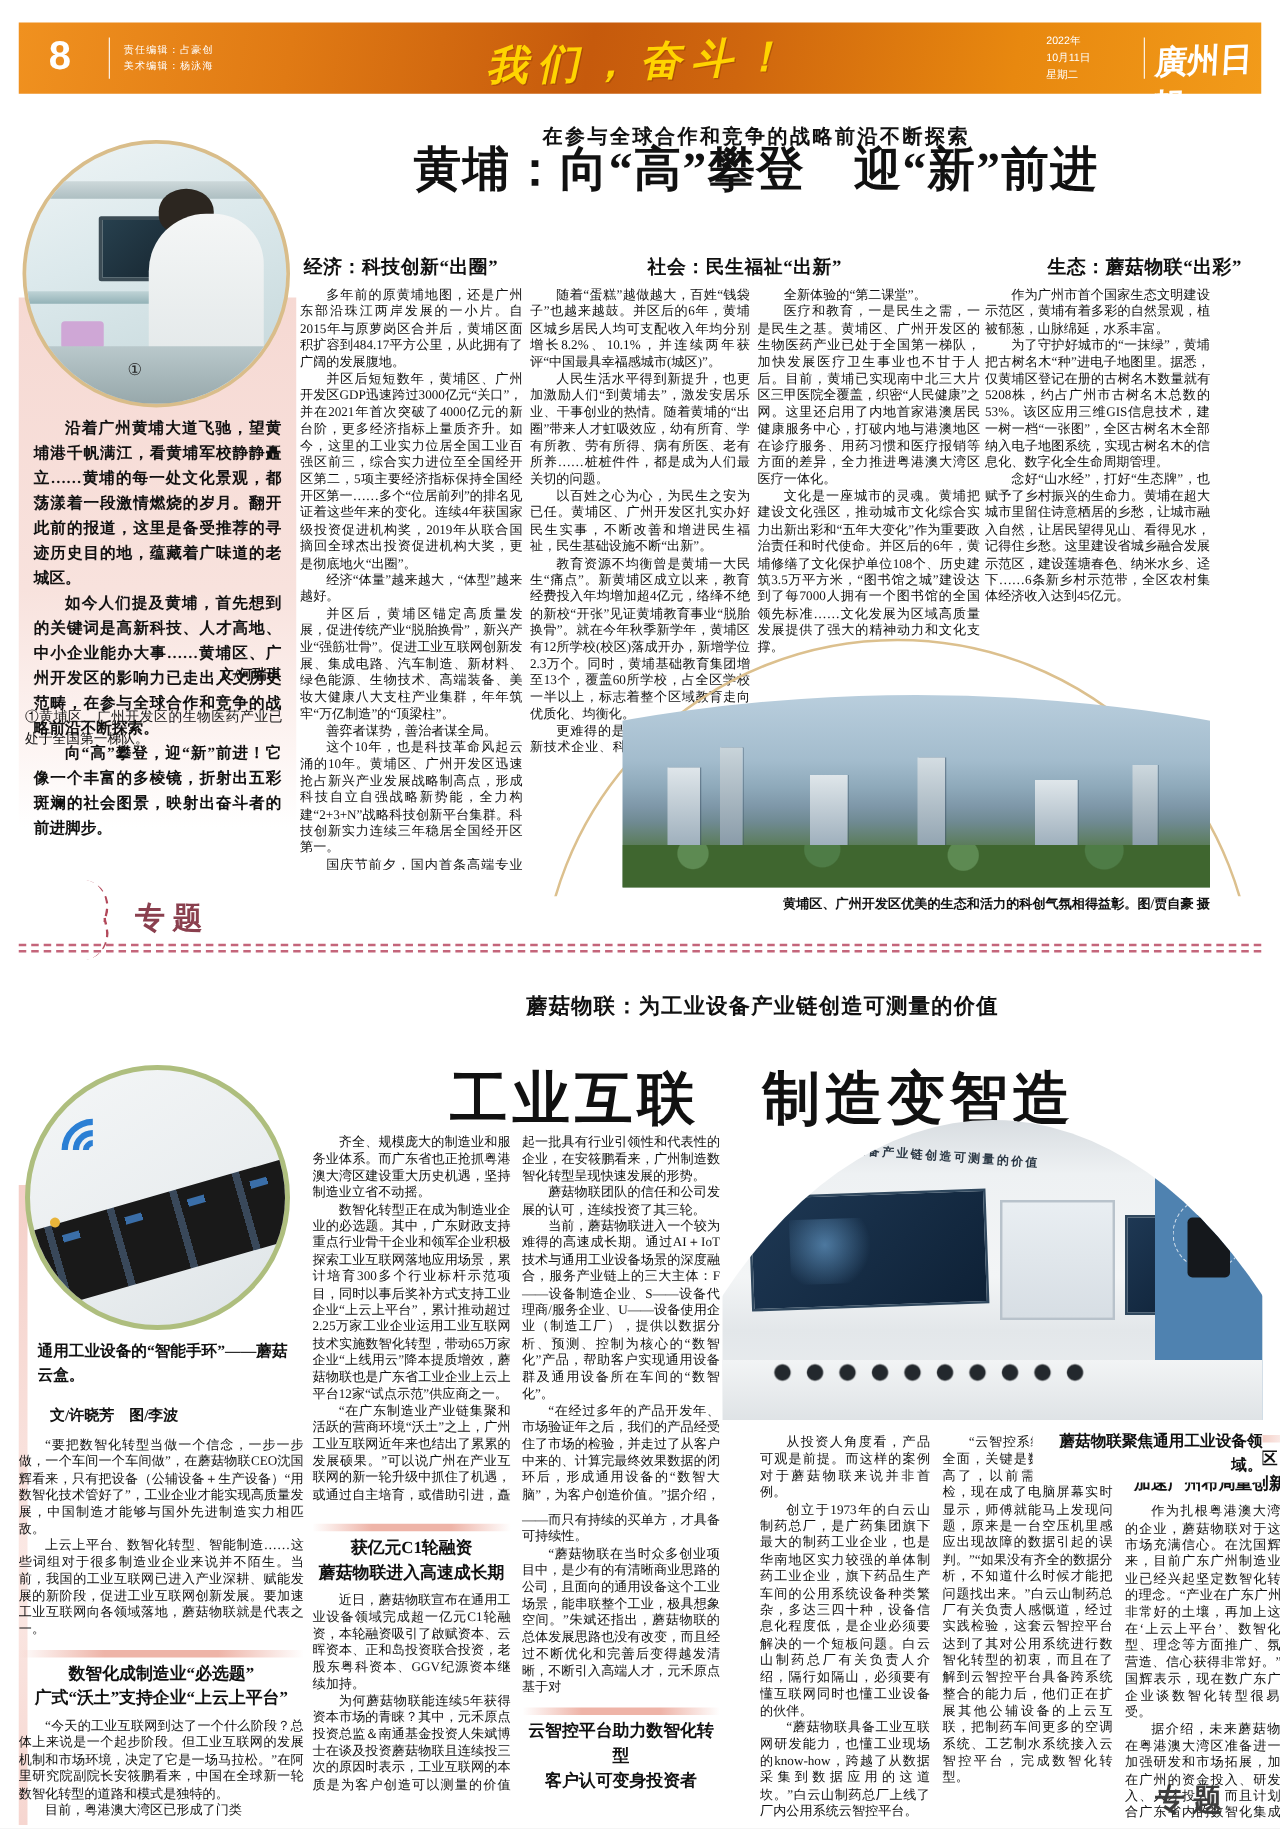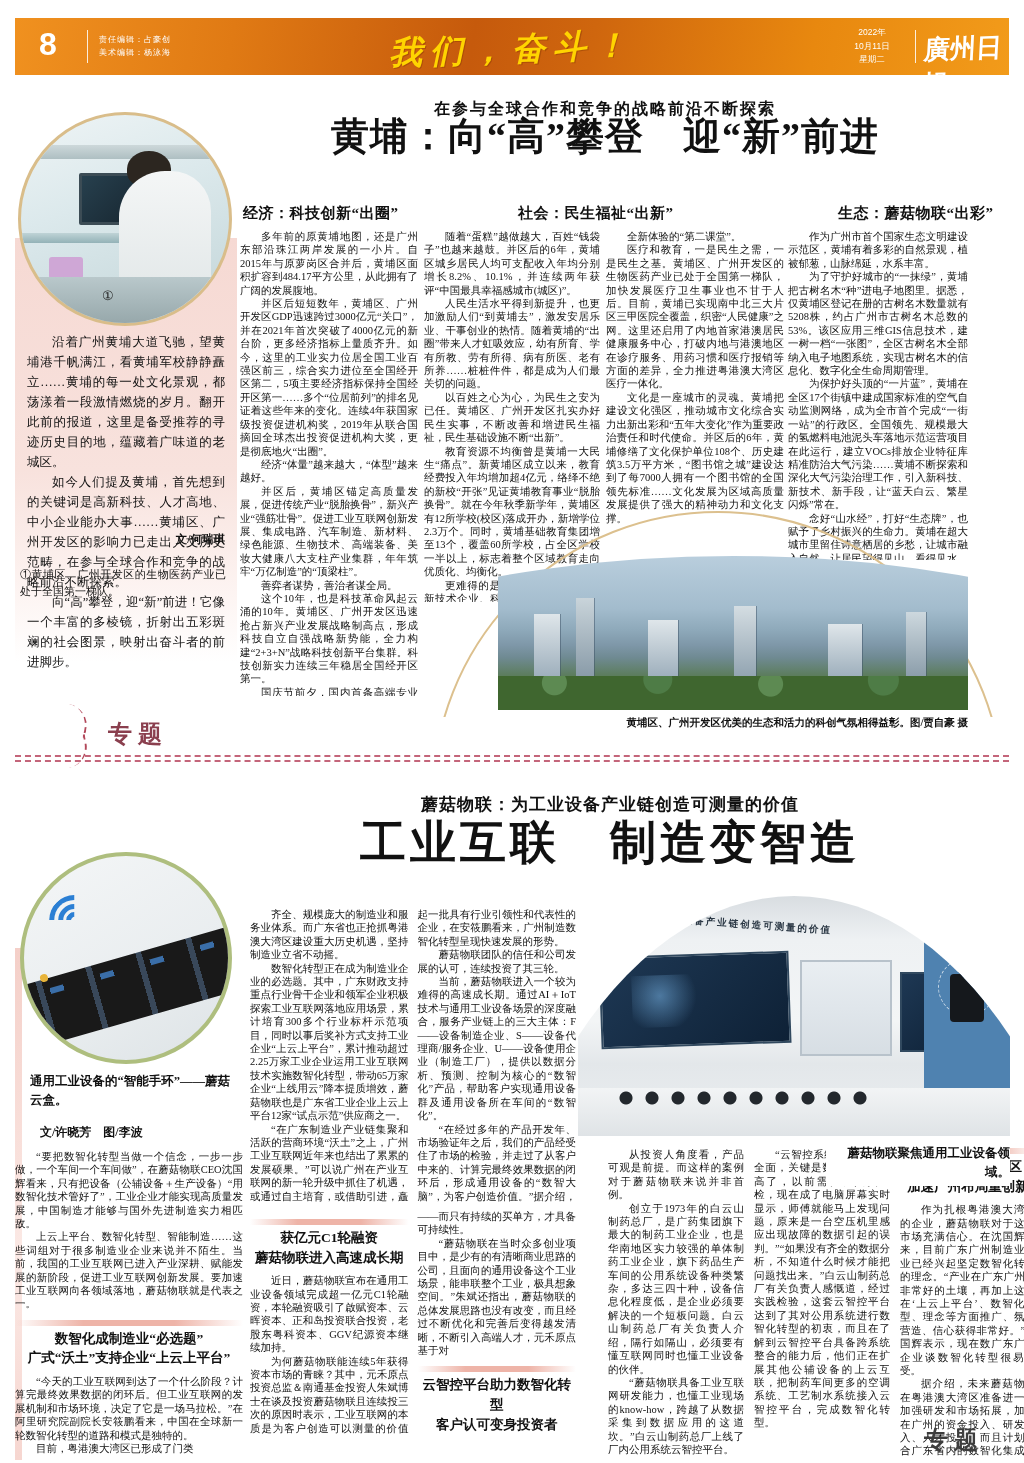--- a/index.html
+++ b/index.html
@@ -12,21 +12,21 @@
     background:linear-gradient(100deg,#f0911f 0%,#e07a14 22%,#c65a0c 46%,#cf660e 58%,#e8880f 80%,#f29b1a 100%);
     font-family:"Liberation Sans","DejaVu Sans",sans-serif;}
   .page-num{position:absolute;left:24px;top:8px;font-size:32px;font-weight:900;color:#fff;}
   .mh-rule{position:absolute;top:12px;width:1px;height:33px;background:rgba(255,255,255,.85);}
   .mh-rule.r1{left:72px;}
   .mh-rule.r2{left:900px;}
   .credits{position:absolute;left:84px;top:15px;color:#fff;font-size:8px;line-height:13px;letter-spacing:1px;}
   .slogan{position:absolute;left:0;right:0;top:9px;text-align:center;
     font-size:33px;font-weight:900;font-style:italic;color:#ffd400;letter-spacing:8px;
     transform:rotate(-2deg);text-shadow:1px 1px 0 rgba(120,50,0,.35);}
-  .date-block{position:absolute;left:822px;top:8px;color:#fff;font-size:8.5px;line-height:13.5px;text-align:center;width:70px;}
+  .date-block{position:absolute;left:822px;top:8px;color:#fff;font-size:8.5px;line-height:13.5px;width:70px;}
   .paper-name{position:absolute;left:908px;top:13px;color:#fff;font-size:26px;font-weight:900;
     transform:skewX(-5deg) rotate(-2deg);letter-spacing:0px;}
 
   
   .kicker1{position:absolute;left:235px;top:99px;width:740px;text-align:center;
     font-size:16px;font-weight:600;letter-spacing:2px;}
   .headline1{position:absolute;left:200px;top:114px;width:810px;text-align:center;margin:0;
     font-size:38px;font-weight:900;letter-spacing:1px;line-height:1.2;}
   .colhead{position:absolute;top:204px;font-size:15px;font-weight:800;letter-spacing:.5px;}
   .sh1{left:243px;} .sh2{left:518px;} .sh3{left:838px;}
@@ -34,21 +34,21 @@
   .body-text{position:absolute;overflow:hidden;text-align:justify;font-size:10.5px;line-height:13.4px;}
   .body-text p{margin:0;text-indent:2em;}
   .tcol1{left:240px;top:230px;width:178px;height:466px;}
   .tcol2{left:424px;top:230px;width:176px;height:372px;}
   .tcol3{left:606px;top:230px;width:178px;height:320px;}
   .tcol4{left:788px;top:230px;width:180px;height:330px;}
 
   
   .pink-panel{position:absolute;left:15px;top:238px;width:222px;height:424px;
     background:linear-gradient(180deg,#f6d9d3 0%,#f8e2dd 55%,#fdf5f3 85%,#fff 100%);}
-  .intro-text{position:absolute;left:27px;top:332px;width:198px;font-size:12.5px;line-height:20px;text-align:justify;}
+  .intro-text{position:absolute;left:27px;top:332px;width:198px;font-size:12.5px;line-height:20px;text-align:justify;font-weight:bold;}
   .intro-text p{margin:0;text-indent:2em;}
   .byline1{position:absolute;left:27px;top:532px;width:198px;text-align:right;font-size:11.5px;font-weight:600;}
   .photo-note{position:absolute;left:20px;top:566px;width:206px;font-size:11px;line-height:17px;text-align:justify;}
   .circle-photo{position:absolute;left:18px;top:112px;width:214px;height:214px;border-radius:50%;
     border:3px solid #d9bd8a;overflow:hidden;background:linear-gradient(160deg,#eef4f5 0%,#dce9ec 40%,#cfdfe2 70%,#c2d4d8 100%);}
   .lab-shelf{position:absolute;left:0;top:30px;width:100%;height:14px;background:linear-gradient(#cdd8da,#aebfc2);}
   .lab-shelf2{position:absolute;left:0;top:118px;width:60%;height:10px;background:linear-gradient(#bfd3d6,#93b2b7);}
   .lab-monitor{position:absolute;left:58px;top:58px;width:72px;height:52px;background:linear-gradient(135deg,#27404e,#16242e);border:3px solid #3c4c55;border-radius:2px;}
   .lab-person{position:absolute;right:18px;top:56px;width:92px;height:150px;background:linear-gradient(180deg,#f4f6f6,#dfe5e6);border-radius:46px 40px 0 0;}
   .lab-hair{position:absolute;right:58px;top:36px;width:44px;height:36px;background:#2c2620;border-radius:50% 50% 40% 40%;}
@@ -80,21 +80,21 @@
     background:radial-gradient(circle at 12% 20%,#5d8a52 12px,transparent 13px),
                radial-gradient(circle at 34% 10%,#4e7c46 14px,transparent 15px),
                radial-gradient(circle at 58% 24%,#5d8a52 12px,transparent 13px),
                radial-gradient(circle at 82% 12%,#4e7c46 15px,transparent 16px),#3f662f;}
   .caption1{position:absolute;left:500px;top:716px;width:468px;text-align:right;
     font-size:10.5px;font-weight:700;}
 
   
   .kicker2{position:absolute;left:245px;top:793px;width:730px;text-align:center;
     font-size:17px;font-weight:800;letter-spacing:1px;}
-  .headline2{position:absolute;left:245px;top:812px;width:730px;text-align:center;margin:0;
+  .headline2{position:absolute;left:245px;top:848px;width:730px;text-align:center;margin:0;
     font-size:46px;font-weight:900;letter-spacing:4px;}
 
   .pink-bar{position:absolute;left:15px;top:948px;width:7px;height:512px;
     background:linear-gradient(180deg,#f4cfc8,#fbe9e5 60%,#f6d6d0);}
 
   .device-circle{position:absolute;left:20px;top:852px;width:212px;height:212px;border-radius:50%;
     border:4px solid #aebe7e;overflow:hidden;background:linear-gradient(150deg,#f4f6f7 0%,#e9edef 60%,#dde3e6 100%);}
   .devbar{position:absolute;left:-30px;top:96px;width:300px;height:64px;transform:rotate(-16deg);
     background:repeating-linear-gradient(90deg,#191919 0 46px,#39485a 46px 52px);border-radius:6px;}
   .devbar::after{content:"";position:absolute;left:6px;top:10px;width:280px;height:6px;
@@ -184,21 +184,20 @@
       <p data-name="paragraph">更难得的是，许多新建学校与高新技术企业、科研院所为邻，学校借力创新资源，组织学生们去走访、讨论，开辟了</p>
     </div>
   <div class="body-text tcol3" data-name="society-column-2">
       <p data-name="paragraph">全新体验的“第二课堂”。</p>
       <p data-name="paragraph">医疗和教育，一是民生之需，一是民生之基。黄埔区、广州开发区的生物医药产业已处于全国第一梯队，加快发展医疗卫生事业也不甘于人后。目前，黄埔已实现南中北三大片区三甲医院全覆盖，织密“人民健康”之网。这里还启用了内地首家港澳居民健康服务中心，打破内地与港澳地区在诊疗服务、用药习惯和医疗报销等方面的差异，全力推进粤港澳大湾区医疗一体化。</p>
       <p data-name="paragraph">文化是一座城市的灵魂。黄埔把建设文化强区，推动城市文化综合实力出新出彩和“五年大变化”作为重要政治责任和时代使命。并区后的6年，黄埔修缮了文化保护单位108个、历史建筑3.5万平方米，“图书馆之城”建设达到了每7000人拥有一个图书馆的全国领先标准……文化发展为区域高质量发展提供了强大的精神动力和文化支撑。</p>
     </div>
   <div class="body-text tcol4" data-name="ecology-column">
       <p data-name="paragraph">作为广州市首个国家生态文明建设示范区，黄埔有着多彩的自然景观，植被郁葱，山脉绵延，水系丰富。</p>
       <p data-name="paragraph">为了守护好城市的“一抹绿”，黄埔把古树名木“种”进电子地图里。据悉，仅黄埔区登记在册的古树名木数量就有5208株，约占广州市古树名木总数的53%。该区应用三维GIS信息技术，建一树一档“一张图”，全区古树名木全部纳入电子地图系统，实现古树名木的信息化、数字化全生命周期管理。</p>
-      <p data-name="paragraph">为保护好头顶的“一片蓝”，黄埔在全区17个街镇中建成国家标准的空气自动监测网络，成为全市首个完成“一街一站”的行政区。全国领先、规模最大的氢燃料电池泥头车落地示范运营项目在此运行，建立VOCs排放企业特征库精准防治大气污染……黄埔不断探索和深化大气污染治理工作，引入新科技、新技术、新手段，让“蓝天白云、繁星闪烁”常在。</p>
       <p data-name="paragraph">念好“山水经”，打好“生态牌”，也赋予了乡村振兴的生命力。黄埔在超大城市里留住诗意栖居的乡愁，让城市融入自然，让居民望得见山、看得见水，记得住乡愁。这里建设省城乡融合发展示范区，建设莲塘春色、纳米水乡、迳下……6条新乡村示范带，全区农村集体经济收入达到45亿元。</p>
     </div>
 
   <div class="pink-panel" data-name="intro-panel"></div>
   <div class="circle-photo" data-name="lab-photo">
     <div class="lab-shelf" data-name="photo-deco"></div>
     <div class="lab-shelf2" data-name="photo-deco"></div>
     <div class="lab-monitor" data-name="monitor-shape"></div>
     <div class="lab-hair" data-name="person-shape"></div>
     <div class="lab-person" data-name="person-shape"></div>
@@ -249,21 +248,21 @@
       </div>
   </div>
   <div class="device-caption" data-name="device-photo-caption">通用工业设备的“智能手环”——蘑菇云盒。</div>
   <div class="byline2" data-name="bottom-byline">文/许晓芳　图/李波</div>
 
   <div class="body-text regB" data-name="bottom-left-column">
       <p data-name="paragraph">“要把数智化转型当做一个信念，一步一步做，一个车间一个车间做”，在蘑菇物联CEO沈国辉看来，只有把设备（公辅设备＋生产设备）“用数智化技术管好了”，工业企业才能实现高质量发展，中国制造才能够与国外先进制造实力相匹敌。</p>
       <p data-name="paragraph">上云上平台、数智化转型、智能制造……这些词组对于很多制造业企业来说并不陌生。当前，我国的工业互联网已进入产业深耕、赋能发展的新阶段，促进工业互联网创新发展。要加速工业互联网向各领域落地，蘑菇物联就是代表之一。</p>
       <h4 data-name="column-subhead">数智化成制造业“必选题”
 广式“沃土”支持企业“上云上平台”</h4>
-      <p data-name="paragraph">“今天的工业互联网到达了一个什么阶段？计算完最终效果数据的闭环后。但工业互联网的发展机制和市场环境，决定了它是一场马拉松。”在阿里研究院副院长安筱鹏看来，中国在全球新一轮数智化转型的道路和模式是独特的。</p>
+      <p data-name="paragraph">“今天的工业互联网到达了一个什么阶段？总体上来说是一个起步阶段。但工业互联网的发展机制和市场环境，决定了它是一场马拉松。”在阿里研究院副院长安筱鹏看来，中国在全球新一轮数智化转型的道路和模式是独特的。</p>
       <p data-name="paragraph">目前，粤港澳大湾区已形成了门类</p>
     </div>
   <div class="body-text regA" data-name="bottom-middle-columns">
       <p data-name="paragraph">齐全、规模庞大的制造业和服务业体系。而广东省也正抢抓粤港澳大湾区建设重大历史机遇，坚持制造业立省不动摇。</p>
       <p data-name="paragraph">数智化转型正在成为制造业企业的必选题。其中，广东财政支持重点行业骨干企业和领军企业积极探索工业互联网落地应用场景，累计培育300多个行业标杆示范项目，同时以事后奖补方式支持工业企业“上云上平台”，累计推动超过2.25万家工业企业运用工业互联网技术实施数智化转型，带动65万家企业“上线用云”降本提质增效，蘑菇物联也是广东省工业企业上云上平台12家“试点示范”供应商之一。</p>
       <p data-name="paragraph">“在广东制造业产业链集聚和活跃的营商环境“沃土”之上，广州工业互联网近年来也结出了累累的发展硕果。”可以说广州在产业互联网的新一轮升级中抓住了机遇，或通过自主培育，或借助引进，矗起一批具有行业引领性和代表性的企业，在安筱鹏看来，广州制造数智化转型呈现快速发展的形势。</p>
       <p data-name="paragraph">蘑菇物联团队的信任和公司发展的认可，连续投资了其三轮。</p>
       <p data-name="paragraph">当前，蘑菇物联进入一个较为难得的高速成长期。通过AI＋IoT技术与通用工业设备场景的深度融合，服务产业链上的三大主体：F——设备制造企业、S——设备代理商/服务企业、U——设备使用企业（制造工厂），提供以数据分析、预测、控制为核心的“数智化”产品，帮助客户实现通用设备群及通用设备所在车间的“数智化”。</p>
       <p data-name="paragraph">“在经过多年的产品开发年、市场验证年之后，我们的产品经受住了市场的检验，并走过了从客户中来的、计算完最终效果数据的闭环后，形成通用设备的“数智大脑”，为客户创造价值。”据介绍，随着2021年，蘑菇物联从“客户共创年”起，与客户共创更多场景。</p>
     </div>

